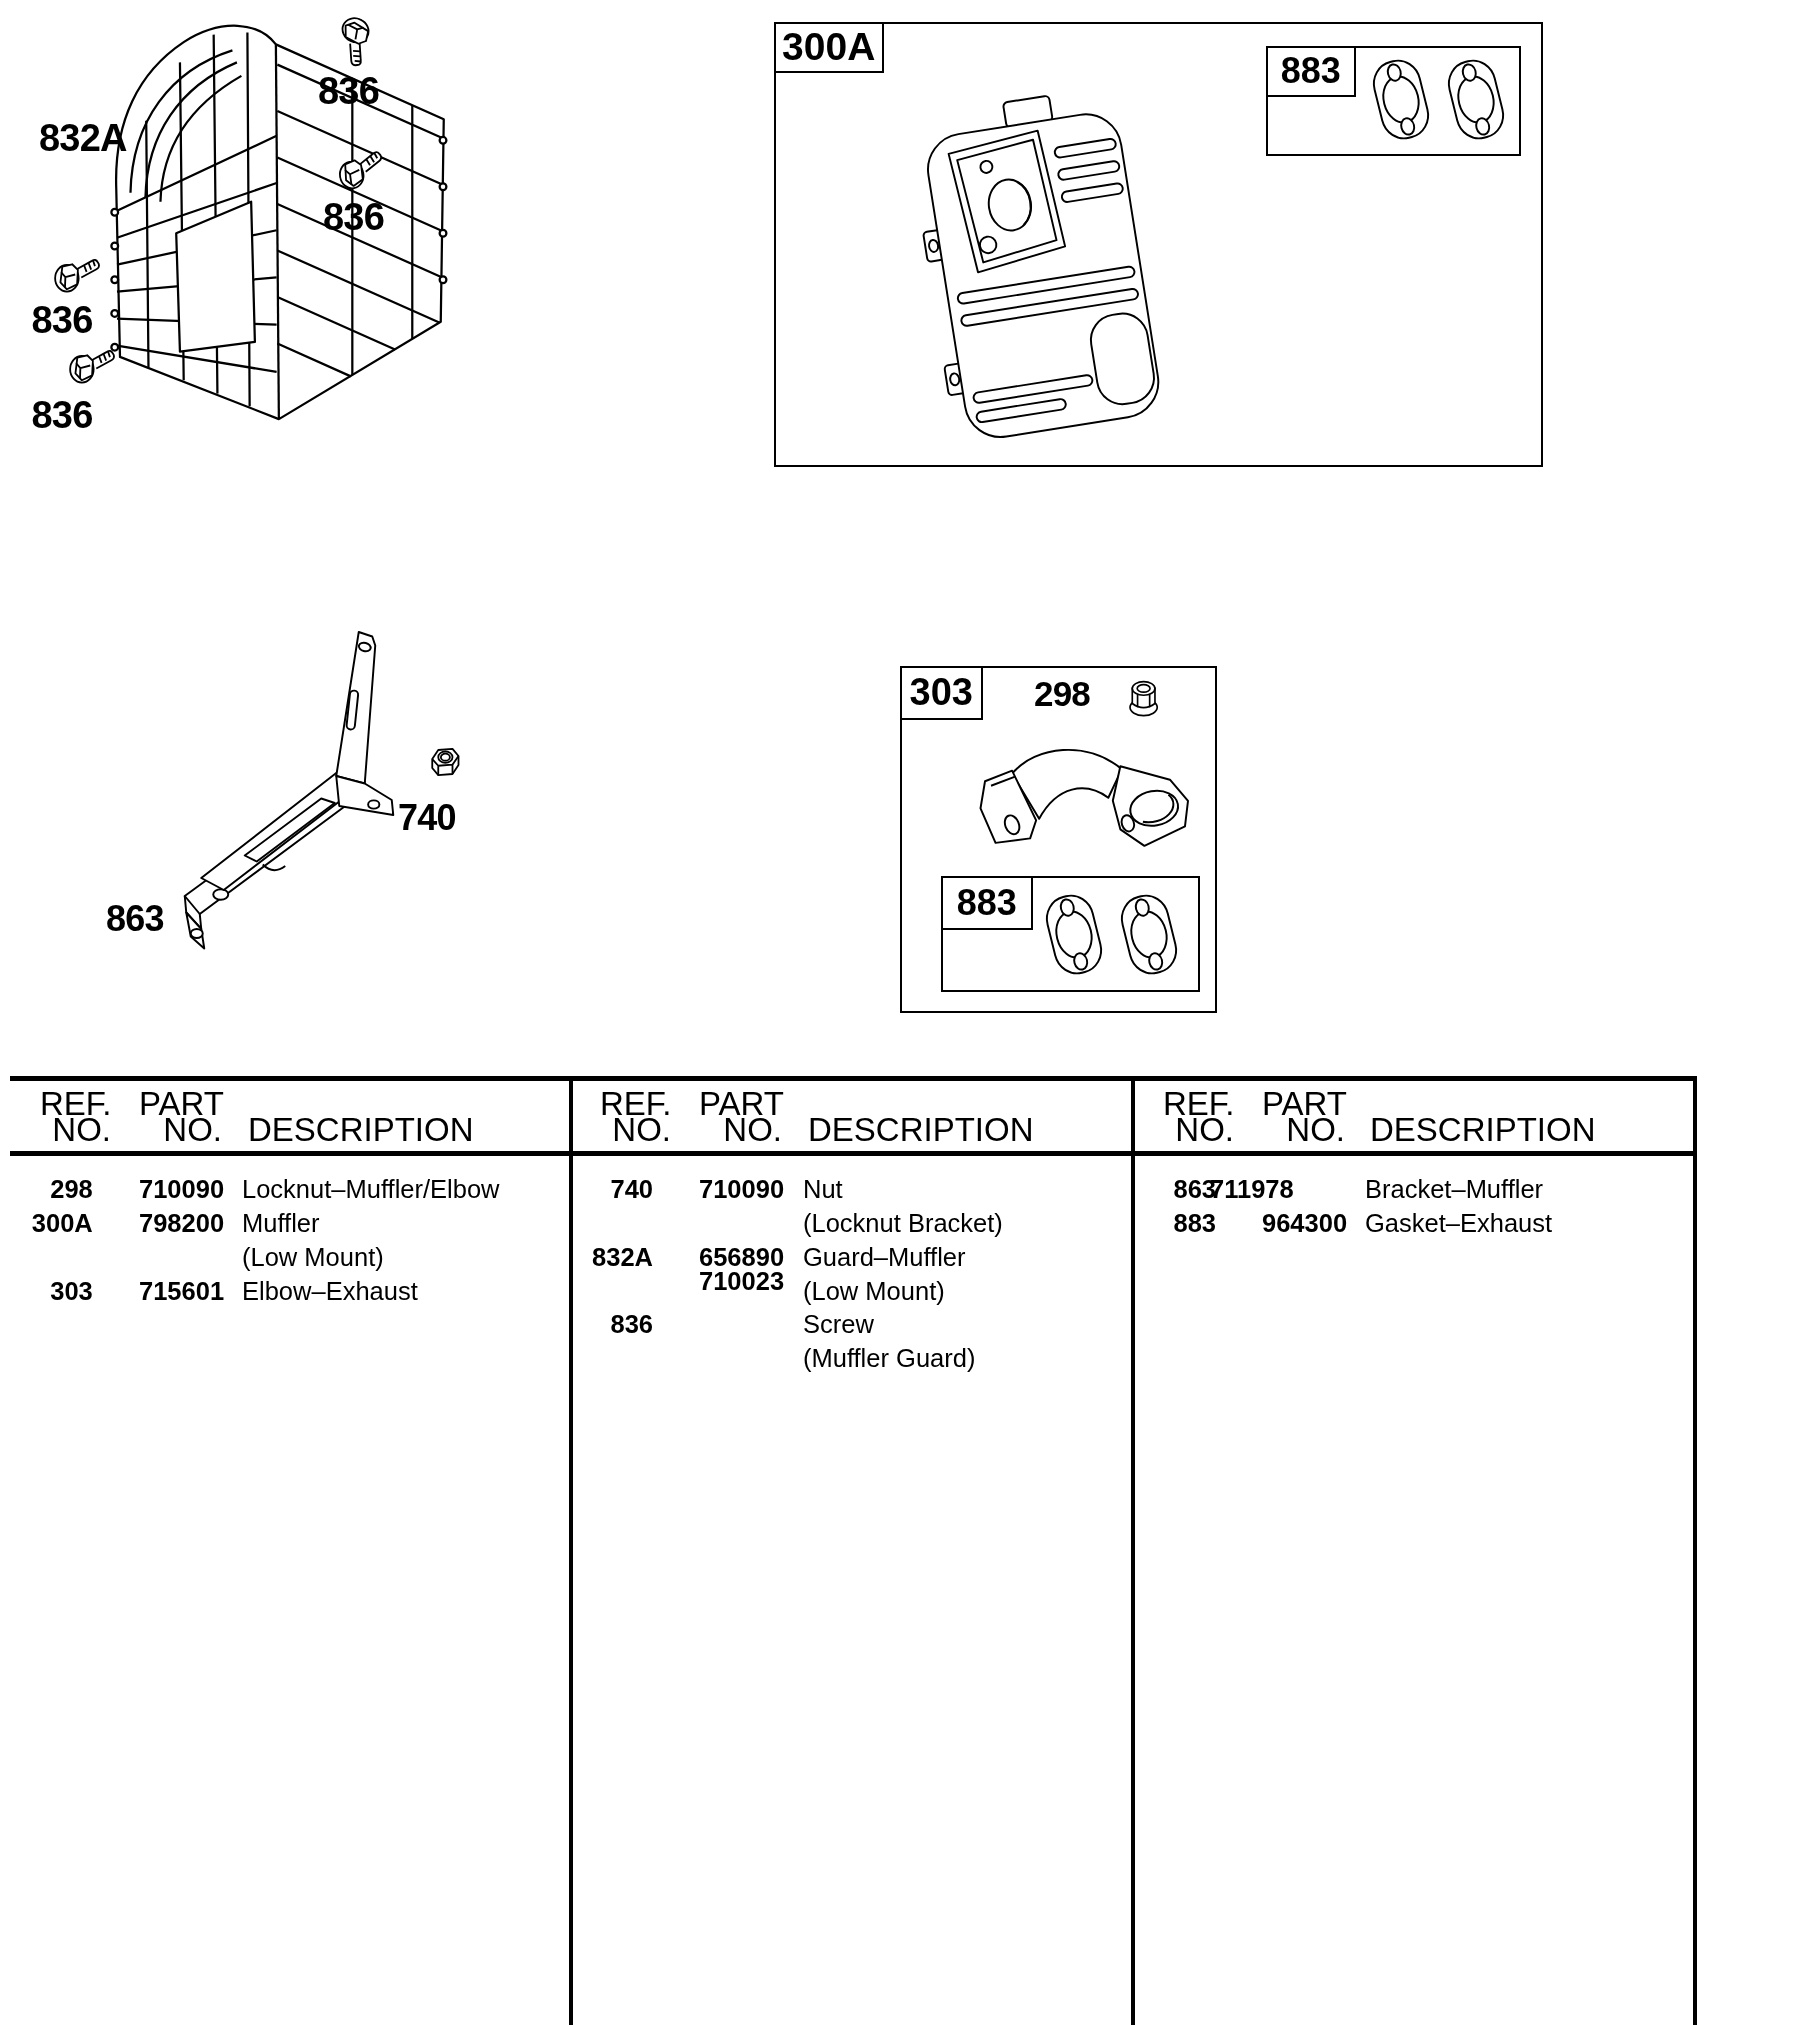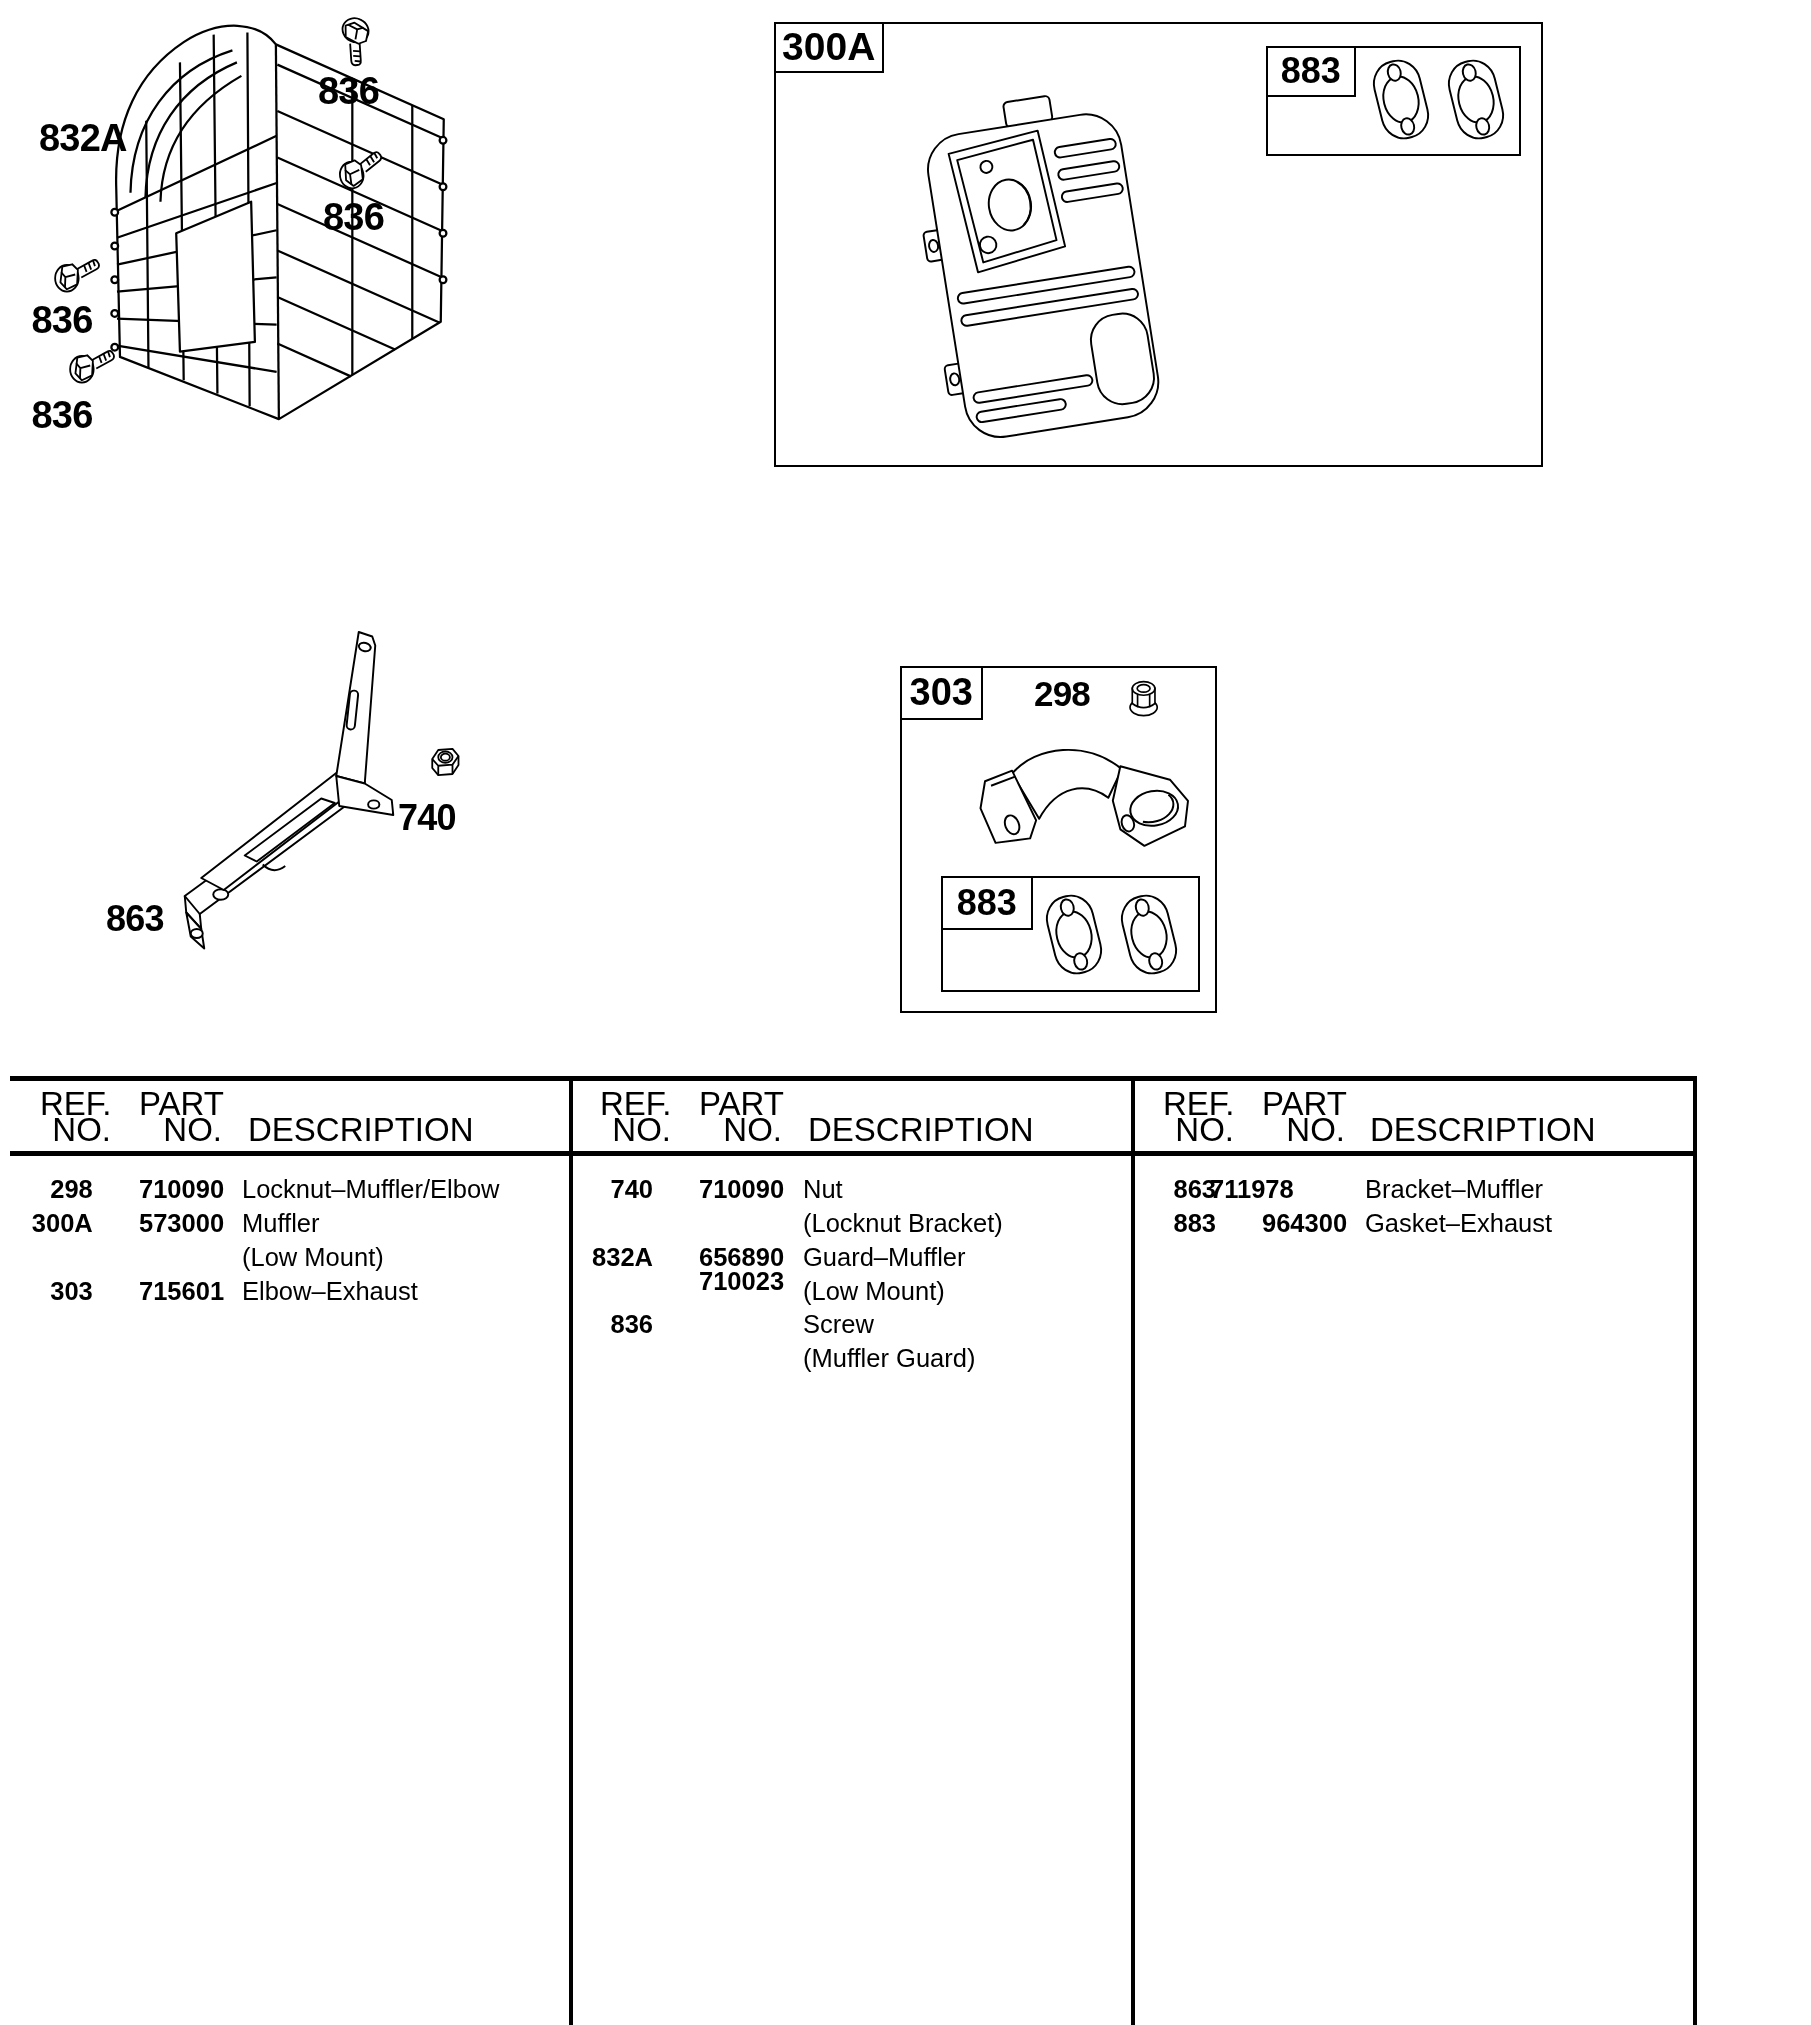--- a/index.html
+++ b/index.html
@@ -233,21 +233,21 @@
   <div class="hdr" style="left:1163px;top:1085px;width:71px">REF.</div>
   <div class="hdr" style="left:1163px;top:1111px;width:71px">NO.</div>
   <div class="hdr" style="left:1262px;top:1085px;width:83px">PART</div>
   <div class="hdr" style="left:1262px;top:1111px;width:83px">NO.</div>
   <div class="hdr" style="left:1370px;top:1111px;width:203px">DESCRIPTION</div>
 
   <div class="cell rnum" style="left:9.8px;top:1175px;width:83px">298</div>
   <div class="cell num" style="left:139px;top:1175px">710090</div>
   <div class="cell" style="left:242px;top:1175px">Locknut–Muffler/Elbow</div>
   <div class="cell rnum" style="left:9.8px;top:1209px;width:83px">300A</div>
-  <div class="cell num" style="left:139px;top:1209px">573000</div>
+  <div class="cell num" style="left:139px;top:1209px">798200</div>
   <div class="cell" style="left:242px;top:1209px">Muffler</div>
   <div class="cell" style="left:242px;top:1243px">(Low Mount)</div>
   <div class="cell rnum" style="left:9.8px;top:1277px;width:83px">303</div>
   <div class="cell num" style="left:139px;top:1277px">715601</div>
   <div class="cell" style="left:242px;top:1277px">Elbow–Exhaust</div>
 
   <div class="cell rnum" style="left:570px;top:1175px;width:83px">740</div>
   <div class="cell num" style="left:699px;top:1175px">710090</div>
   <div class="cell" style="left:803px;top:1175px">Nut</div>
   <div class="cell" style="left:803px;top:1209px">(Locknut Bracket)</div>

